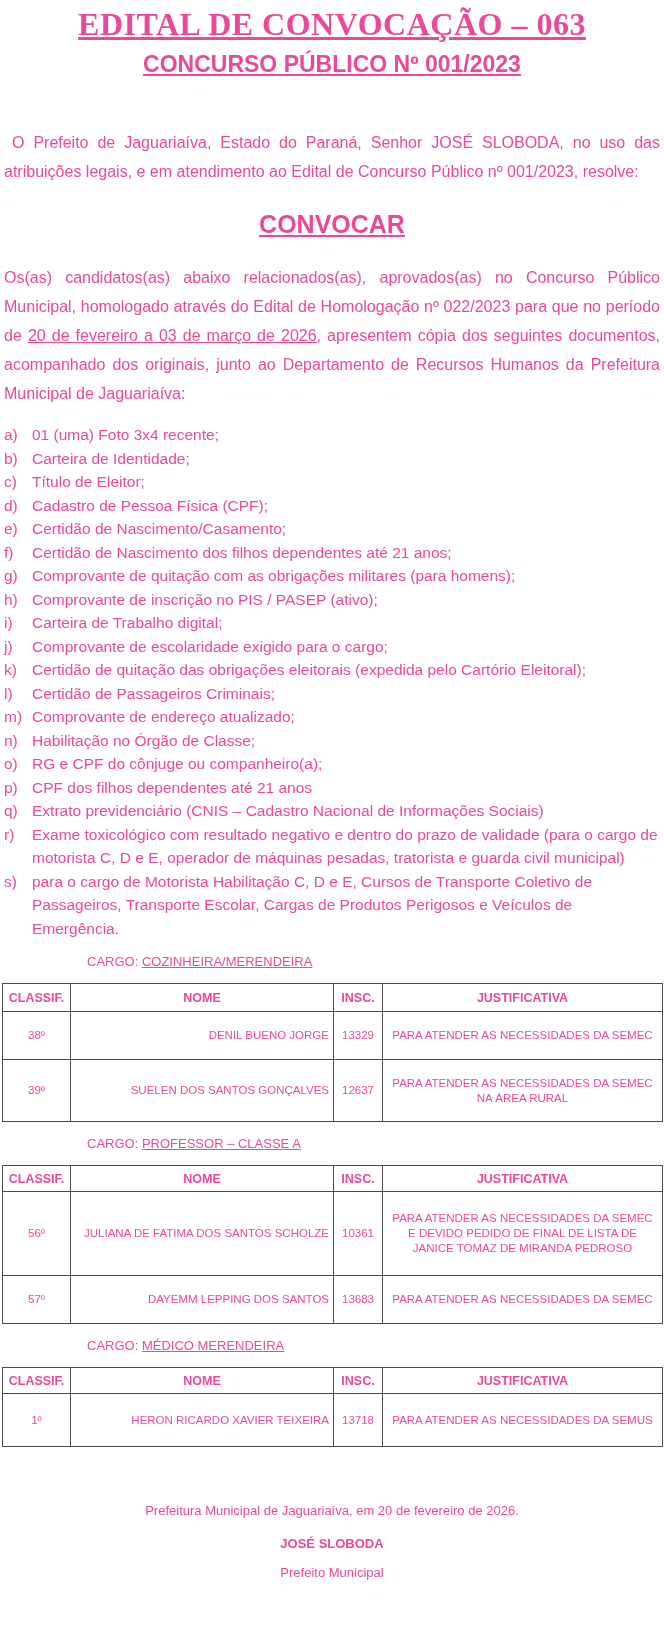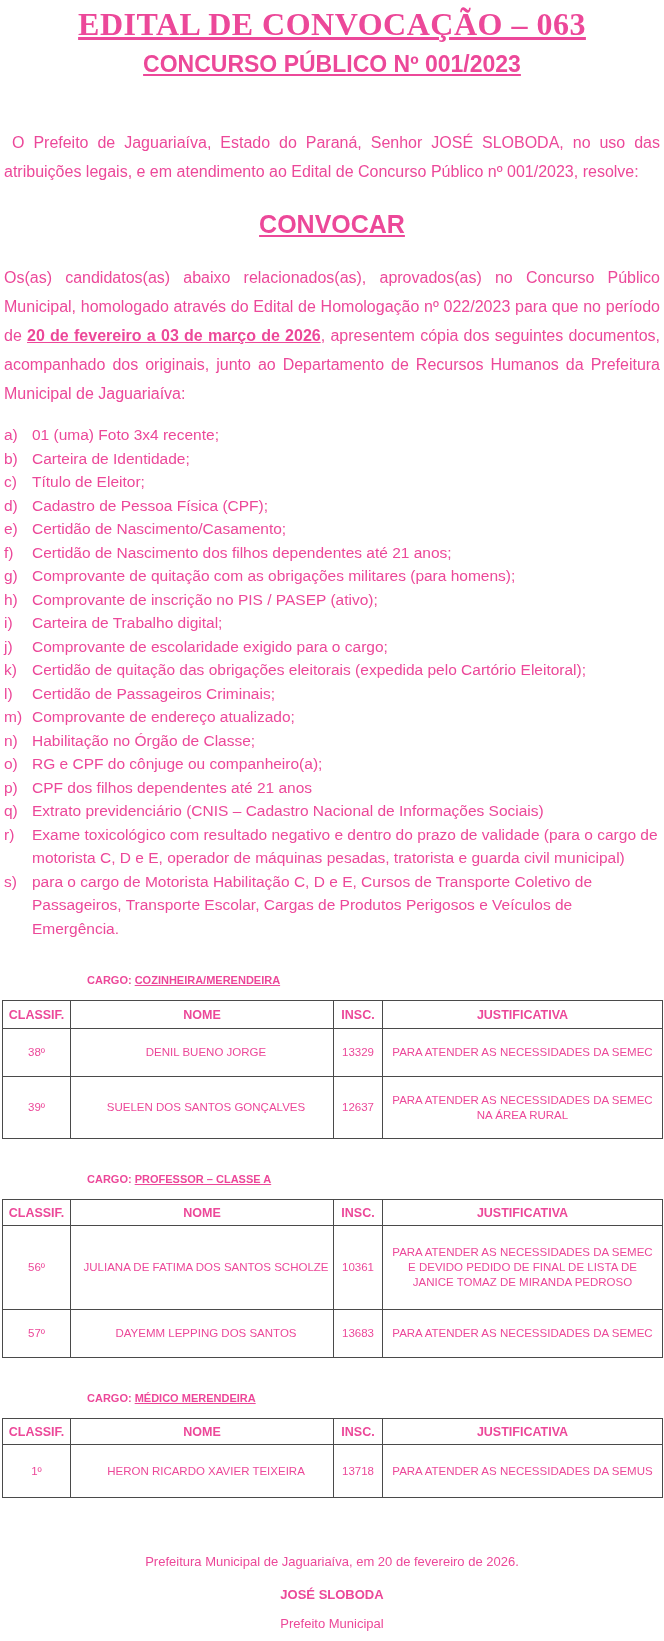--- a/index.html
+++ b/index.html
@@ -21,28 +21,28 @@
   .para {
     font-size: 16px; line-height: 29px; text-align: justify;
     margin: 0 2px;
   }
   .para-intro { margin-top: 50px; text-indent: 8px; }
   .convocar {
     font-size: 25px; font-weight: bold; text-align: center;
     text-decoration: underline; margin: 24px 0 0 0;
   }
   .para-convocation { margin-top: 24px; }
-  .hl { font-weight: bold; text-decoration: underline; }
+  .hl { font-weight: normal; text-decoration: underline; }
   .doc-list { margin: 15px 0 0 2px; }
   .li { display: flex; font-size: 15.5px; line-height: 23.5px; }
   .li-m { width: 28px; flex: 0 0 28px; }
   .li-t { flex: 1 1 auto; }
   .li-t.narrow { max-width: 565px; }
   .cargo-label {
-    margin: 34px 0 0 85px; font-size: 11px; font-weight: bold;
+    margin: 14px 0 0 85px; font-size: 13px; font-weight: normal;
   }
   .cargo-label .cargo-name { text-decoration: underline; }
   table.doc-table {
     width: 660px; border-collapse: collapse; table-layout: fixed;
     margin-top: 14px;
   }
   table.doc-table th, table.doc-table td {
     border: 1px solid #4a4a4a; overflow: hidden;
   }
   col.c-classif { width: 68px; }
@@ -50,21 +50,21 @@
   col.c-insc    { width: 49px; }
   col.c-just    { width: 280px; }
   th.th-cell {
     font-size: 12.5px; font-weight: bold; text-align: center;
     vertical-align: middle; padding: 4px 2px;
   }
   td.td-cell {
     font-size: 11.5px; vertical-align: middle; padding: 2px 4px;
     text-align: center; line-height: 15px;
   }
-  td.td-nome { text-align: center; padding-left: 12px; }
+  td.td-nome { text-align: right; padding-left: 12px; }
   tr.h28 { height: 28px; } tr.h26 { height: 26px; }
   tr.h48 { height: 48px; } tr.h62 { height: 62px; }
   tr.h84 { height: 84px; } tr.h53 { height: 53px; }
   .footer { margin-top: 56px; text-align: center; font-size: 13px; }
   .f-date { margin-bottom: 18px; }
   .f-name { font-weight: bold; margin-bottom: 14px; }
   .f-role1 { margin-bottom: 8px; }
 </style>
 </head>
 <body>

